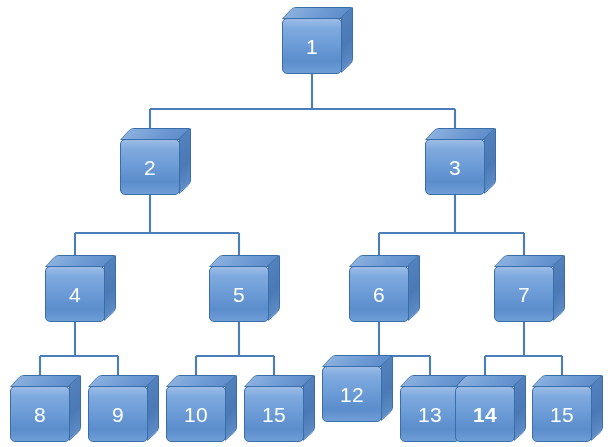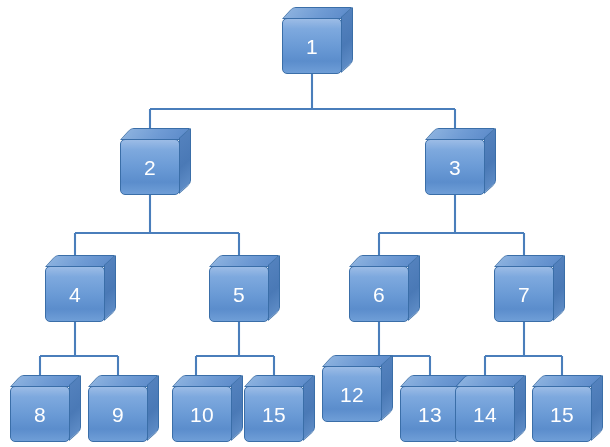--- a/index.html
+++ b/index.html
@@ -189,21 +189,21 @@
           <span class="label">8</span>
         </div>
       </div>
       <div class="node" style="left: 88px; top: 375px;">
         <div class="top"></div>
         <div class="side"></div>
         <div class="front">
           <span class="label">9</span>
         </div>
       </div>
-      <div class="node" style="left: 172px; top: 375px;">
+      <div class="node" style="left: 166px; top: 375px;">
         <div class="top"></div>
         <div class="side"></div>
         <div class="front">
           <span class="label">10</span>
         </div>
       </div>
       <div class="node" style="left: 244px; top: 375px;">
         <div class="top"></div>
         <div class="side"></div>
         <div class="front">
@@ -217,21 +217,21 @@
           <span class="label">12</span>
         </div>
       </div>
       <div class="node" style="left: 400px; top: 375px; text-align: center;">
         <div class="top"></div>
         <div class="side"></div>
         <div class="front">
           <span class="label">13</span>
         </div>
       </div>
-      <div class="node" style="left: 455px; top: 375px;">
+      <div class="node" style="left: 455px; top: 375px; font-weight: bold;">
         <div class="top"></div>
         <div class="side"></div>
         <div class="front">
           <span class="label">14</span>
         </div>
       </div>
       <div class="node" style="left: 532px; top: 375px;">
         <div class="top"></div>
         <div class="side"></div>
         <div class="front">

